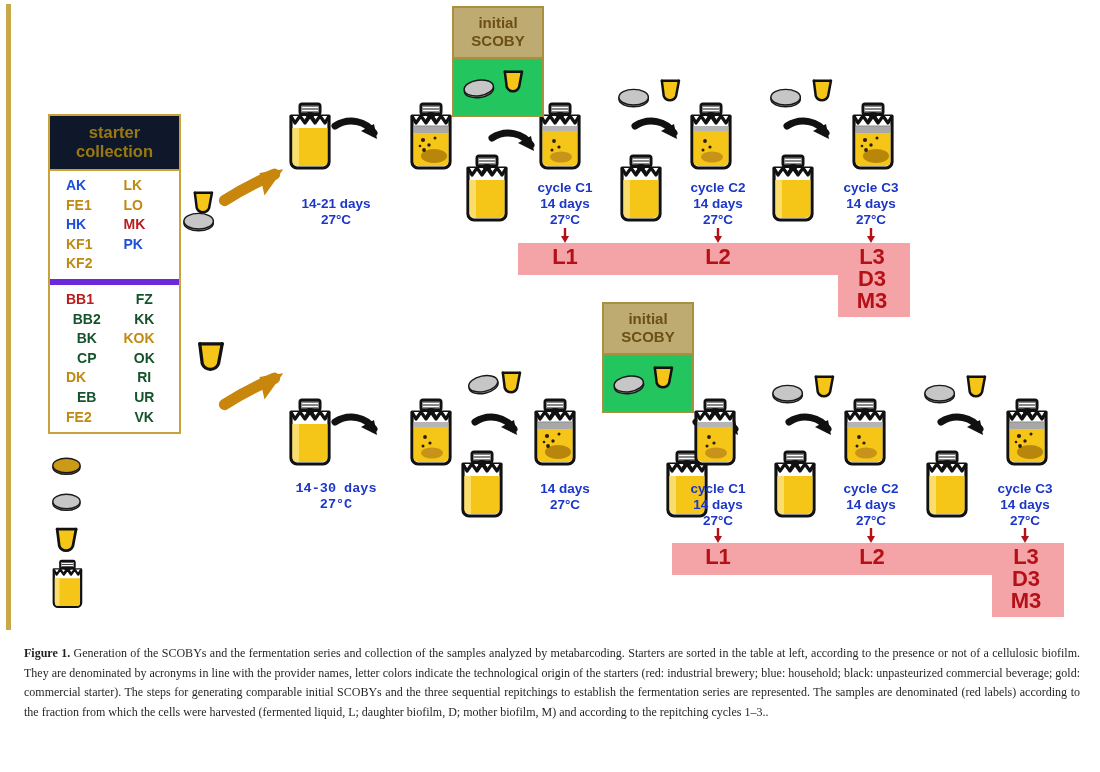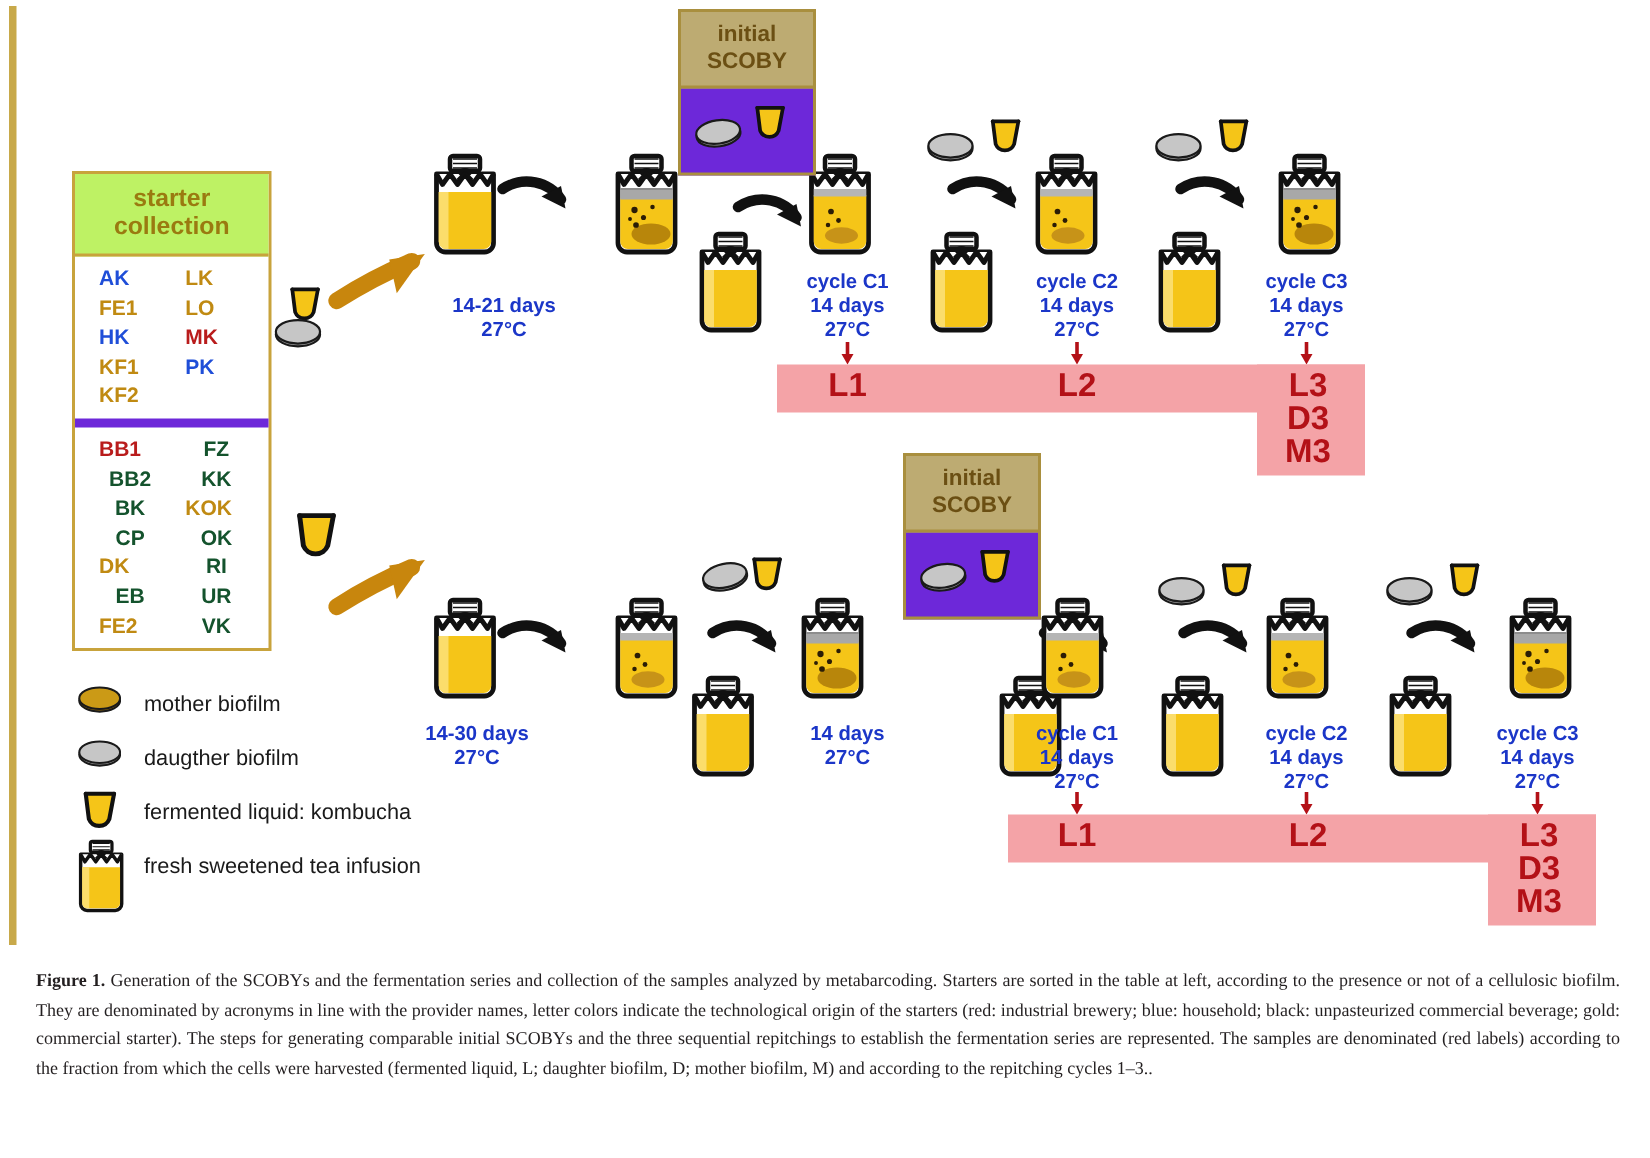--- a/index.html
+++ b/index.html
@@ -19,21 +19,21 @@
     border-left:5px solid #c8a94a;
   }
 
   
   .starter-table {
     position:absolute; left:48px; top:114px; width:133px;
     border:2px solid #c8a33c;
     background:#ffffff;
   }
   .starter-head {
-    background:#bef264;
+    background:#0f172a;
     color:#9a7a10;
     font-weight:bold; font-size:16.5px; line-height:19px;
     text-align:center; padding:7px 2px 8px;
     border-bottom:2px solid #c8a33c;
   }
   .starter-group {
     padding:5px 0 5px 0;
   }
   .starter-group + .starter-group { border-top:6px solid #6d28d9; }
   .starter-row { display:flex; padding:0 14px 0 0; }
@@ -52,21 +52,21 @@
   .legend-row { display:flex; align-items:center; height:36px; }
   .legend-ico { width:48px; display:flex; align-items:center; justify-content:center; }
   .legend-txt { font-size:14.5px; color:#1a1a1a; }
   .cap {
     position:absolute; color:#1b36c8; font-weight:bold;
     font-size:13.5px; line-height:16px; text-align:center;
     white-space:pre-line; width:120px;
   }
 
   
-  .scoby-box { position:absolute; width:92px; border:2px solid #a98f3e; background:#6d28d9; }
+  .scoby-box { position:absolute; width:92px; border:2px solid #a98f3e; background:#22c55e; }
   .scoby-head {
     background:#bdab72; color:#6b4f13; font-weight:bold;
     font-size:15px; line-height:18px; text-align:center; padding:6px 0 7px;
     border-bottom:2px solid #a98f3e;
   }
   .scoby-body { height:56px; position:relative; }
 
   
   .pinkbar { position:absolute; background:#f4a3a7; }
   .sample-lbl {
@@ -399,38 +399,20 @@
         <div class="starter-cell c-dark">EB</div>
         <div class="starter-cell c-dark">UR</div>
       </div>
       <div class="starter-row">
         <div class="starter-cell c-gold">FE2</div>
         <div class="starter-cell c-dark">VK</div>
       </div>
     </div>
   </div>
 
-  <div class="legend">
-    <div class="legend-row">
-      <div class="legend-ico"></div>
-      <div class="legend-txt">mother biofilm</div>
-    </div>
-    <div class="legend-row">
-      <div class="legend-ico"></div>
-      <div class="legend-txt">daugther biofilm</div>
-    </div>
-    <div class="legend-row">
-      <div class="legend-ico"></div>
-      <div class="legend-txt">fermented liquid: kombucha</div>
-    </div>
-    <div class="legend-row">
-      <div class="legend-ico"></div>
-      <div class="legend-txt">fresh sweetened tea infusion</div>
-    </div>
-  </div>
 
   <div class="scoby-box" style="left:452px; top:6px;">
     <div class="scoby-head">initial
 SCOBY</div>
     <div class="scoby-body">
       <svg width="88" height="56">
         <g transform="translate(8,22) scale(0.92) rotate(-8)">
           <ellipse cx="17" cy="12" rx="16" ry="8.5" fill="#9e9e9e" stroke="#1a1a1a" stroke-width="1.6"></ellipse>
           <ellipse cx="17" cy="10" rx="16" ry="8.5" fill="#c6c6c6" stroke="#1a1a1a" stroke-width="1.6"></ellipse>
         </g>
@@ -464,21 +446,21 @@
   <div class="cap" style="left:505px; top:180px;">cycle C1
 14 days
 27°C</div>
   <div class="cap" style="left:658px; top:180px;">cycle C2
 14 days
 27°C</div>
   <div class="cap" style="left:811px; top:180px;">cycle C3
 14 days
 27°C</div>
 
-  <div class="cap" style="left:258px; top:481px;">14-30 days
+  <div class="cap" style="left:276px; top:481px;font-family:Liberation Mono, monospace;">14-30 days
 27°C</div>
   <div class="cap" style="left:505px; top:481px;">14 days
 27°C</div>
   <div class="cap" style="left:658px; top:481px;">cycle C1
 14 days
 27°C</div>
   <div class="cap" style="left:811px; top:481px;">cycle C2
 14 days
 27°C</div>
   <div class="cap" style="left:965px; top:481px;">cycle C3

